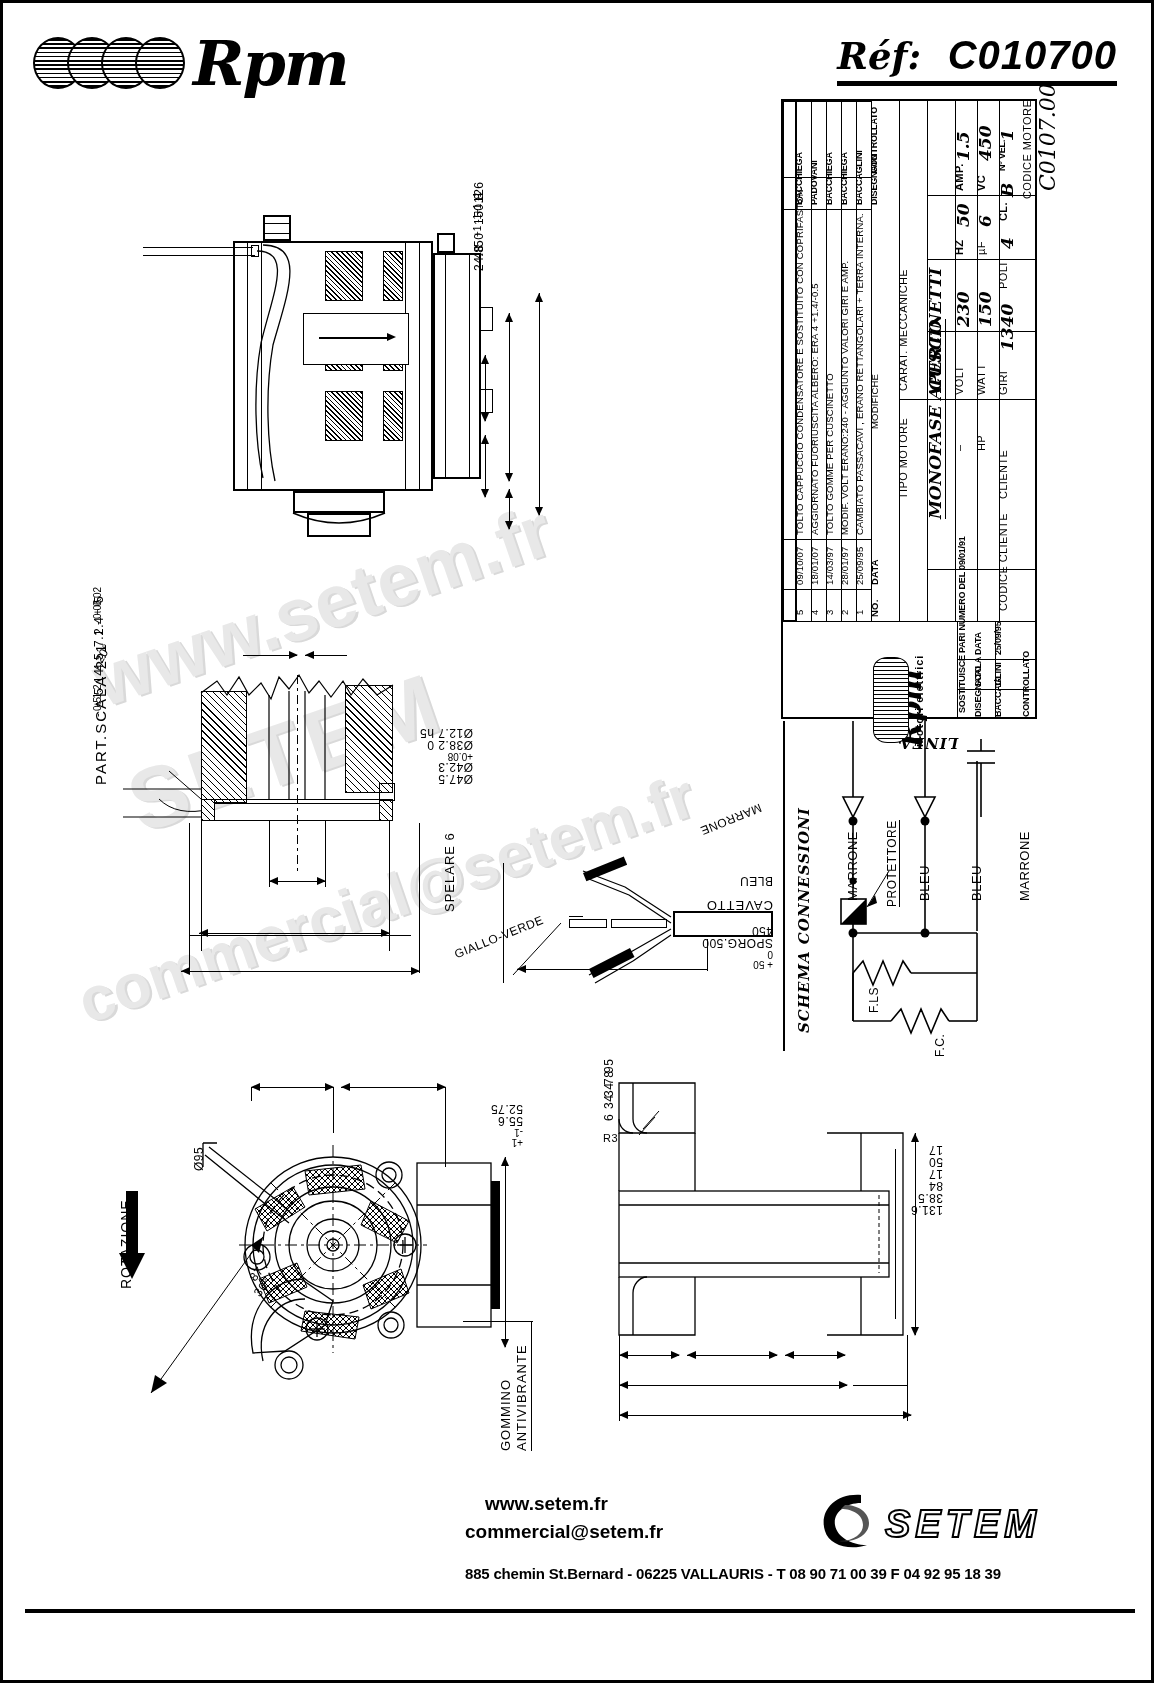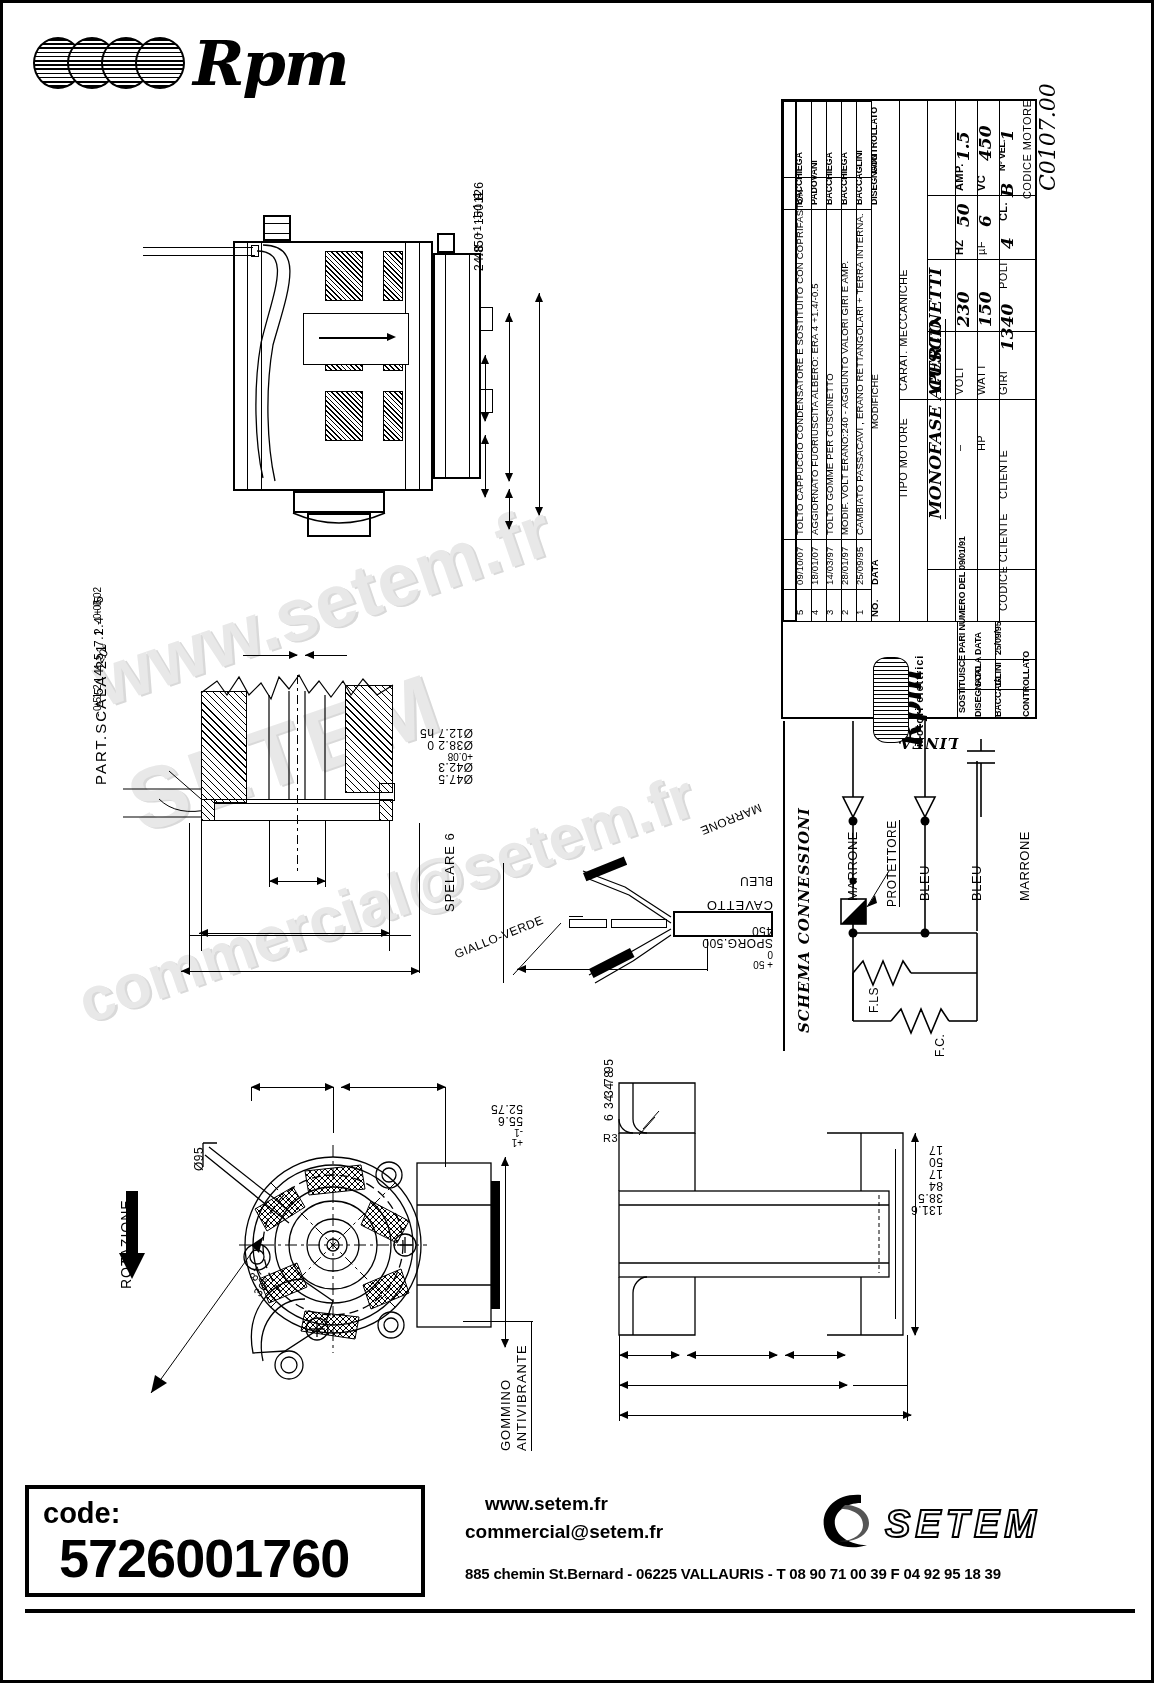--- a/index.html
+++ b/index.html
@@ -90,20 +90,26 @@
   <div class="abs dw" id="logo-rpm">
     <div class="rpm-coils">
       <div class="coil" style="left:0"></div>
       <div class="coil" style="left:34px"></div>
       <div class="coil" style="left:68px"></div>
       <div class="coil" style="left:102px"></div>
     </div>
     <div class="rpm-word">Rpm</div>
   </div>
 
+  <div class="abs dw" id="ref-block">
+    <span class="rl">
+      <span class="ref-lbl">Réf:</span>
+      <span class="ref-val">C010700</span>
+    </span>
+  </div>
 
   <div class="abs dw" style="left:140px;top:200px;width:420px;height:330px;">
 
     <div class="ln hl" style="left:0px;top:44px;width:110px;"></div>
     <div class="ln hl" style="left:0px;top:52px;width:112px;"></div>
     <div class="box" style="left:108px;top:42px;width:8px;height:12px;"></div>
 
     <svg width="420" height="330" style="position:absolute;left:0;top:0;">
       <path d="M114,48 C150,48 130,90 118,140 C110,185 112,240 120,275" fill="none" stroke="#000" stroke-width="1.3"></path>
       <path d="M120,42 C164,42 144,92 130,142 C122,188 124,242 132,278" fill="none" stroke="#000" stroke-width="1.3"></path>
@@ -634,24 +640,20 @@
     <div class="vtxt" style="left:104px;top:186px;font-size:12px;letter-spacing:0.5px;border-bottom:1px solid #000;">PROTETTORE</div>
     <div class="vtxt" style="left:136px;top:180px;font-size:13px;letter-spacing:0.5px;">BLEU</div>
     <div class="vtxt" style="left:188px;top:180px;font-size:13px;letter-spacing:0.5px;">BLEU</div>
     <div class="vtxt" style="left:236px;top:180px;font-size:13px;letter-spacing:0.5px;">MARRONE</div>
     <div class="vtxt" style="left:86px;top:292px;font-size:12px;letter-spacing:0.5px;">F.LS</div>
     <div class="vtxt" style="left:152px;top:336px;font-size:12px;letter-spacing:0.5px;">F.C.</div>
   </div>
 
   <div class="abs dw" id="footer">
     <div id="footer-rule"></div>
-    <div id="code-box">
-      <div id="code-lbl">code:</div>
-      <div id="code-val">5726001760</div>
-    </div>
     <div id="site-www">www.setem.fr</div>
     <div id="site-mail">commercial@setem.fr</div>
     <div id="addr">885 chemin St.Bernard  -  06225 VALLAURIS  -  T 08 90 71 00 39   F 04 92 95 18 39</div>
     <div id="setem-logo">
       <svg class="swoosh" viewBox="0 0 64 62">
         <path d="M46,4 C18,2 4,22 10,40 C14,54 34,60 52,54 C36,54 22,46 20,34 C18,22 30,12 46,12 Z" fill="#000"></path>
         <path d="M30,14 C44,14 54,22 54,32 C54,44 40,52 24,50 C40,50 48,42 48,34 C48,24 38,18 26,18 Z" fill="#555"></path>
       </svg>
       <div id="setem-word">SETEM</div>
     </div>

